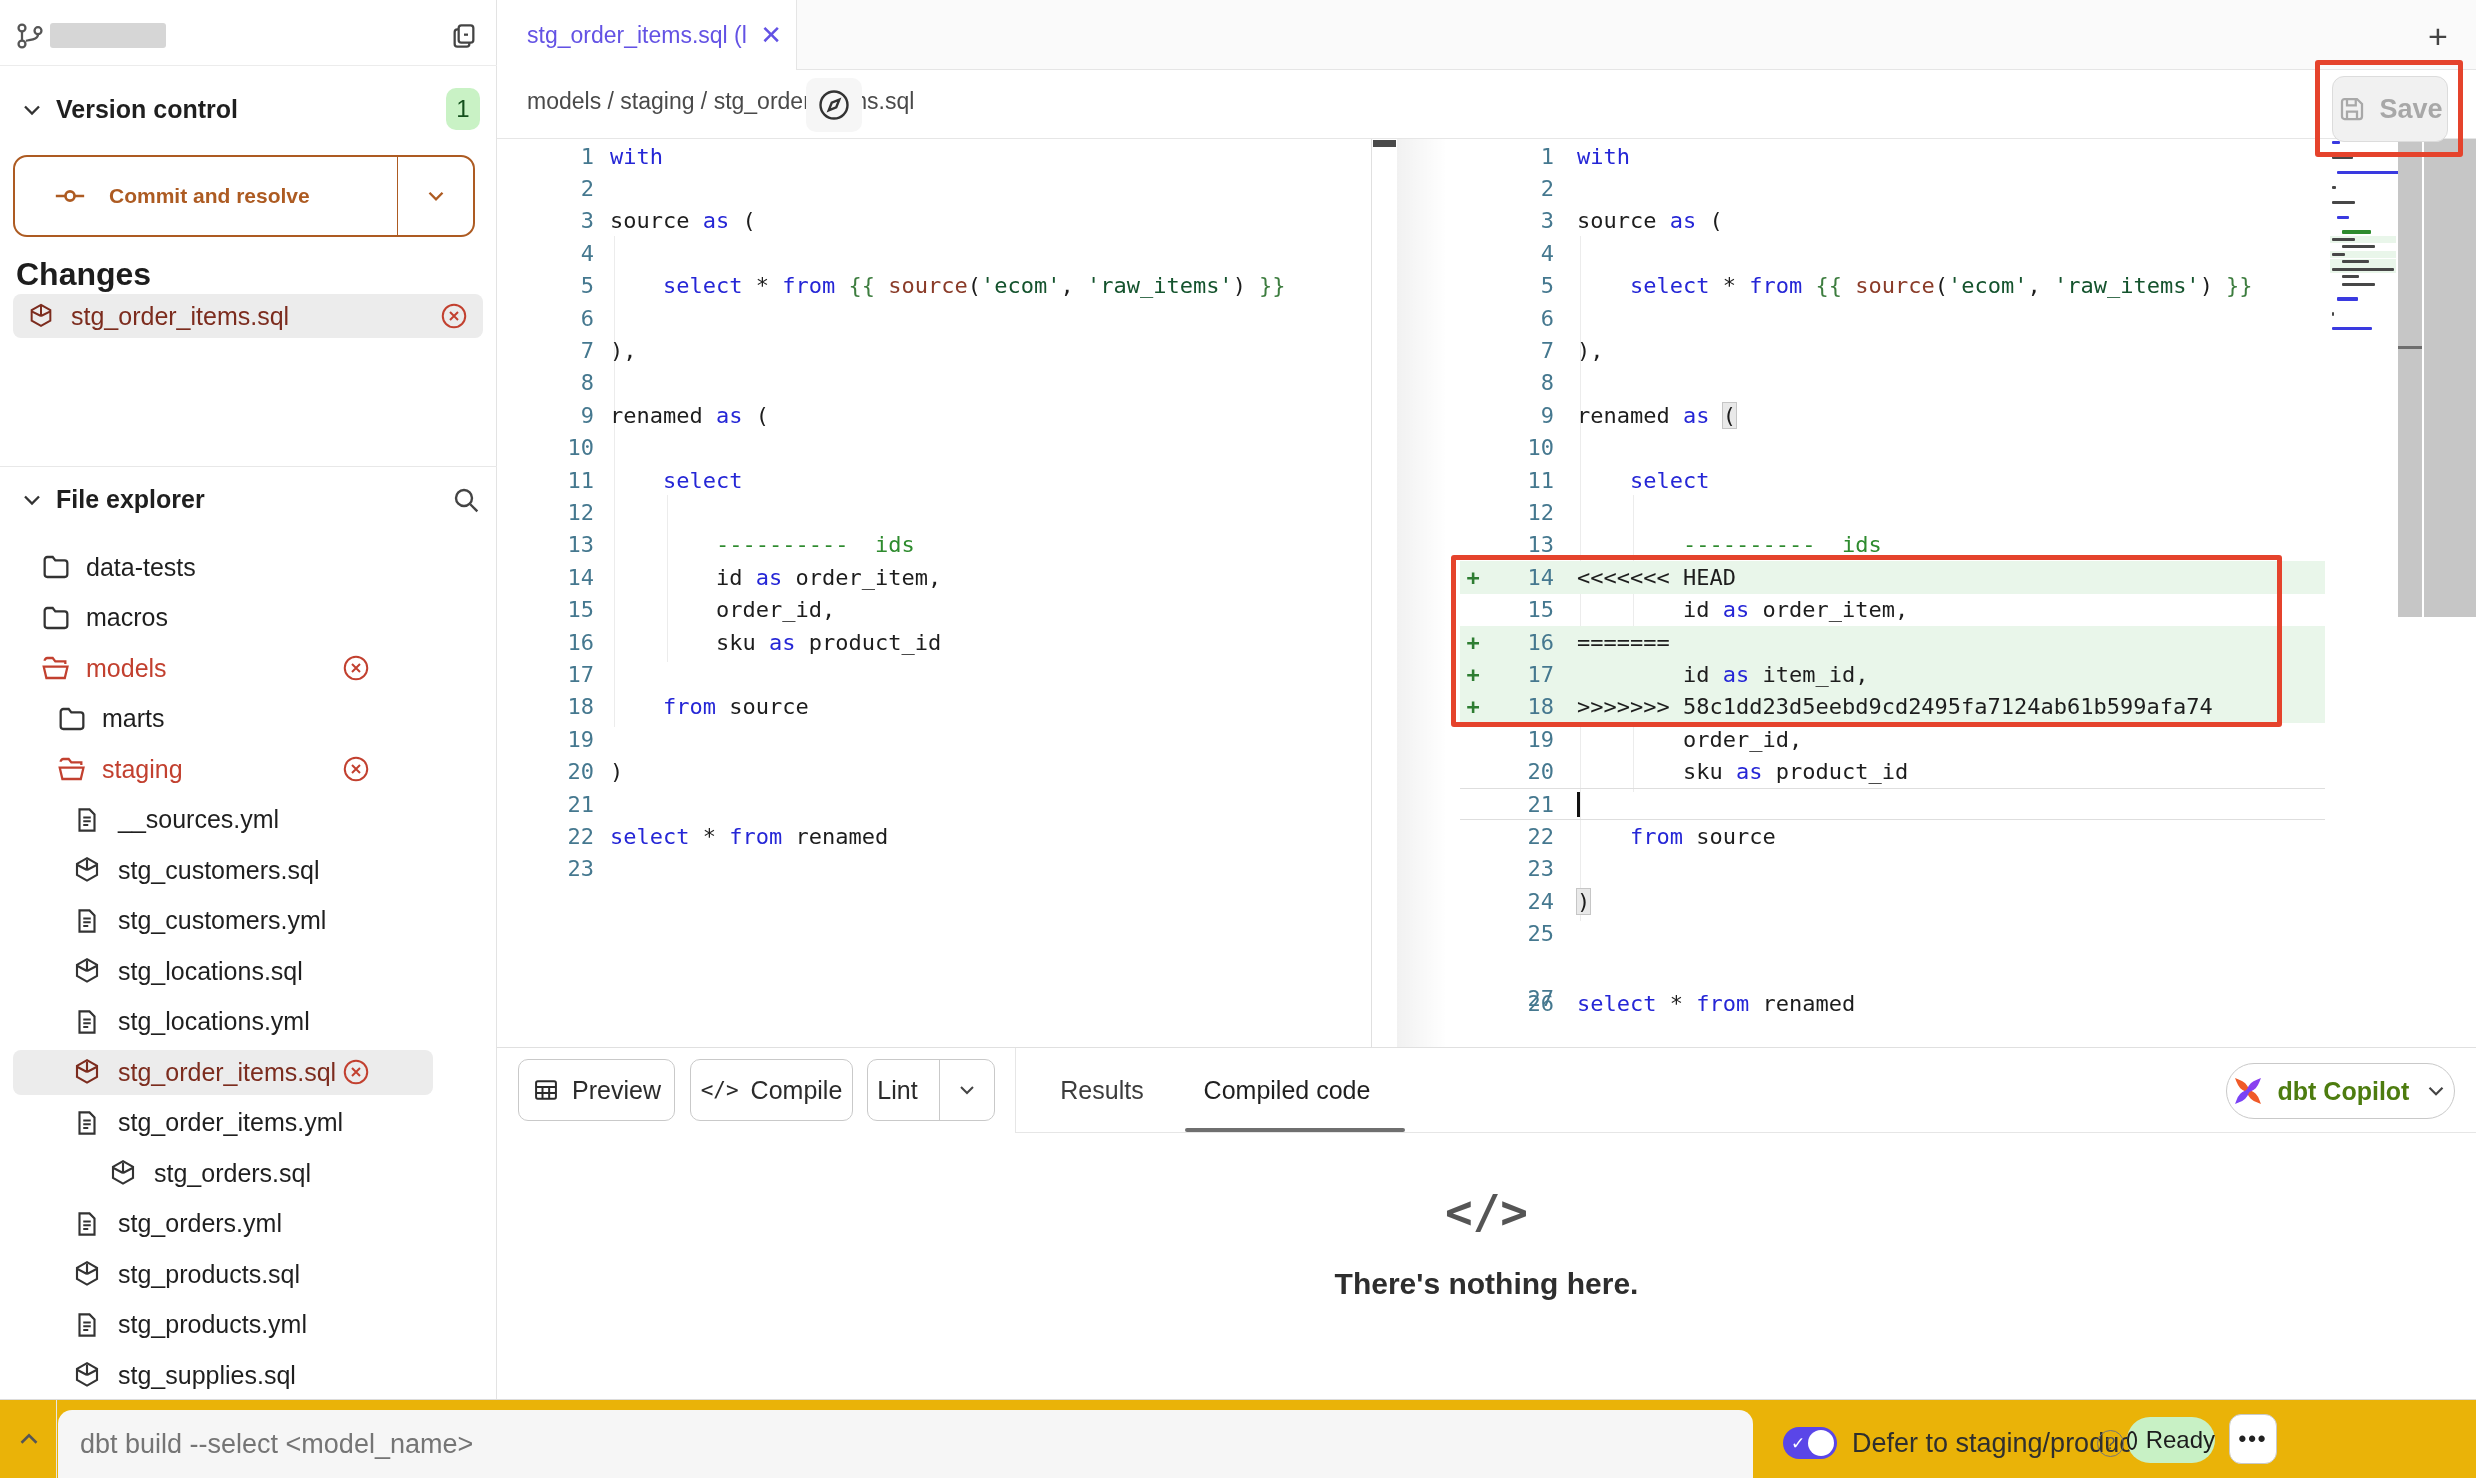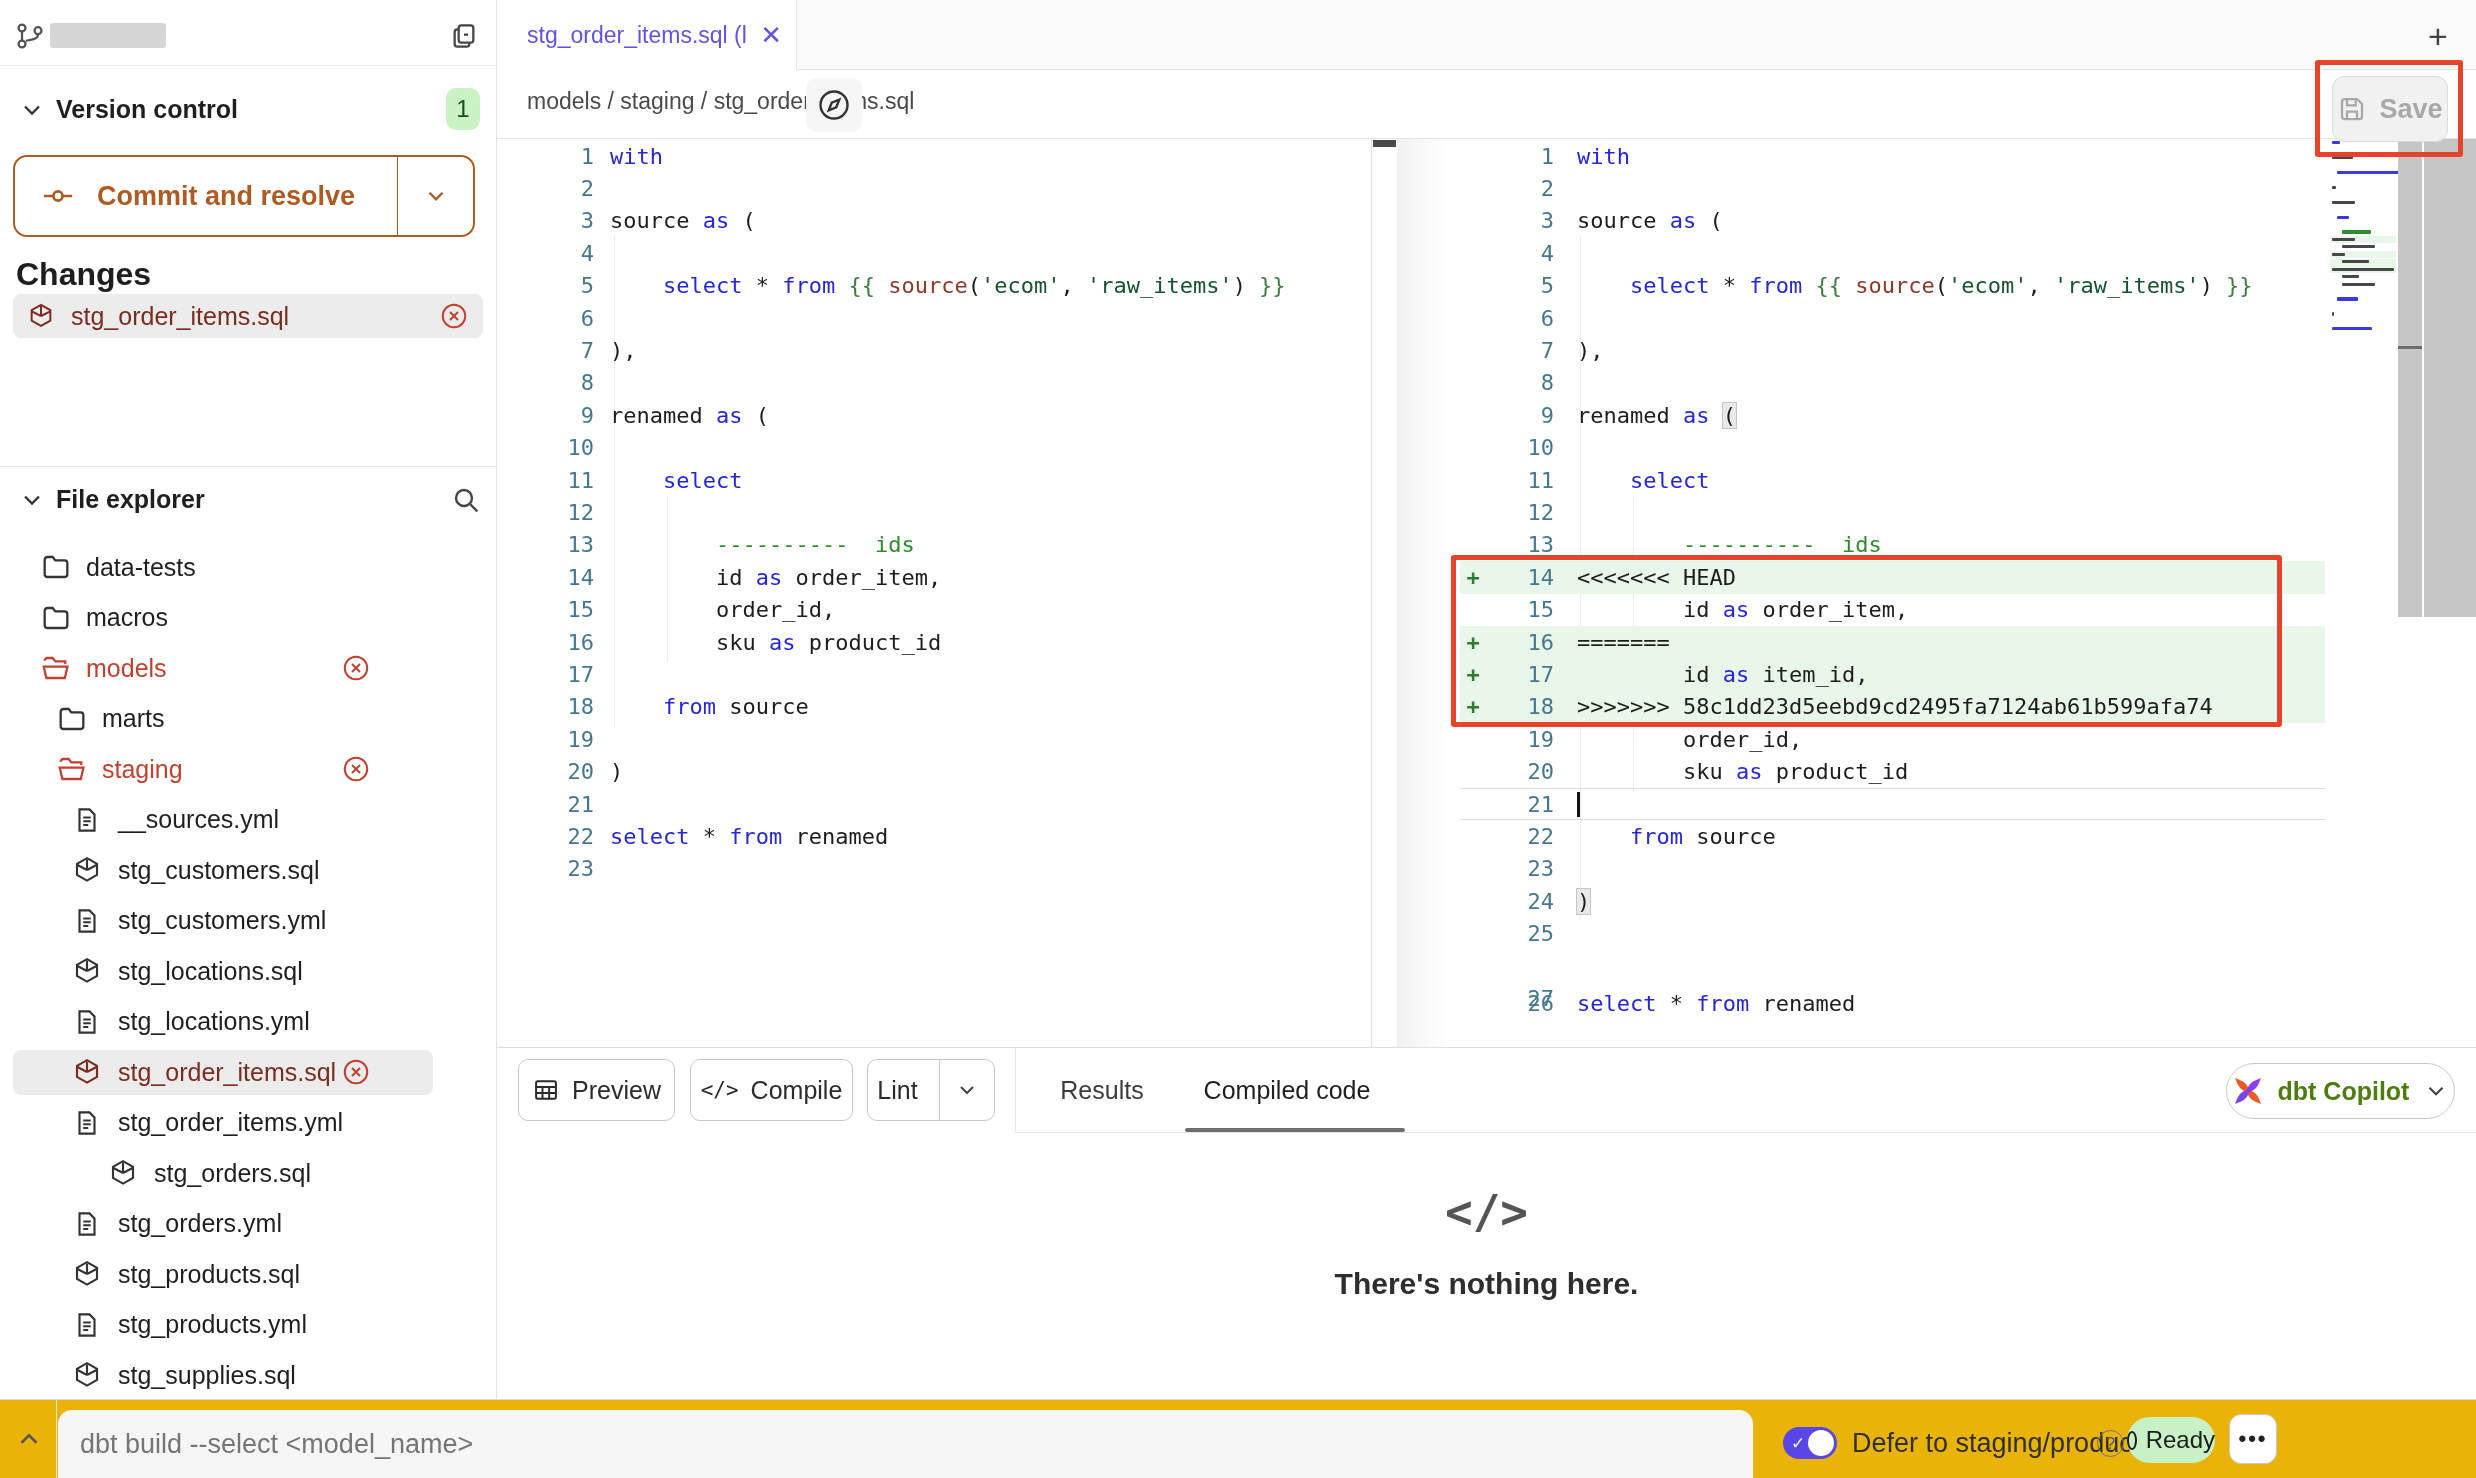--- a/index.html
+++ b/index.html
@@ -11,22 +11,22 @@
   
   #sidebar { left:0; top:0; width:497px; height:1399px; border-right:1px solid #e3e3e3; background:#fff; }
   #sb-header { left:0; top:0; width:497px; height:66px; border-bottom:1px solid #ececec; }
   .redact { left:50px; top:23px; width:116px; height:25px; background:#d6d6d6; border-radius:3px; }
   .icon-btn { display:flex; align-items:center; justify-content:center; cursor:pointer; }
   .sec-title { font-size:25px; font-weight:700; color:#1f1f1f; }
   #vc-badge { left:446px; top:88px; width:34px; height:42px; background:var(--badge-bg); border-radius:10px;
               display:flex; align-items:center; justify-content:center; font-size:24px; color:#14501c; }
   #commit-btn { left:13px; top:155px; width:462px; height:82px; border:2px solid var(--accent-orange);
                 border-radius:14px; background:#fff; display:flex; }
-  #commit-main { flex:1; display:flex; align-items:center; gap:22px; padding-left:26px;
-                 color:var(--accent-orange); font-size:27px; font-weight:600; }
+  #commit-main { flex:1; display:flex; align-items:center; gap:22px; padding-left:38px;
+                 color:var(--accent-orange); font-size:21px; font-weight:600; }
   #commit-caret { width:76px; border-left:1.5px solid var(--accent-orange); display:flex;
                   align-items:center; justify-content:center; color:var(--accent-orange); }
   #changes-label { left:16px; top:256px; font-size:32px; font-weight:700; }
   .change-row { left:13px; top:294px; width:470px; height:44px; background:#ececec; border-radius:8px;
                 display:flex; align-items:center; padding:0 14px; gap:16px; }
   .change-row .fname { color:var(--maroon); font-size:25px; flex:1; }
   #sb-div { left:0; top:466px; width:497px; height:1px; background:#e8e8e8; }
 
   #file-tree { left:0; top:542px; width:497px; height:860px; }
   .tree-row { position:absolute; left:0; width:447px; height:50.5px; display:flex; align-items:center; cursor:pointer; }

